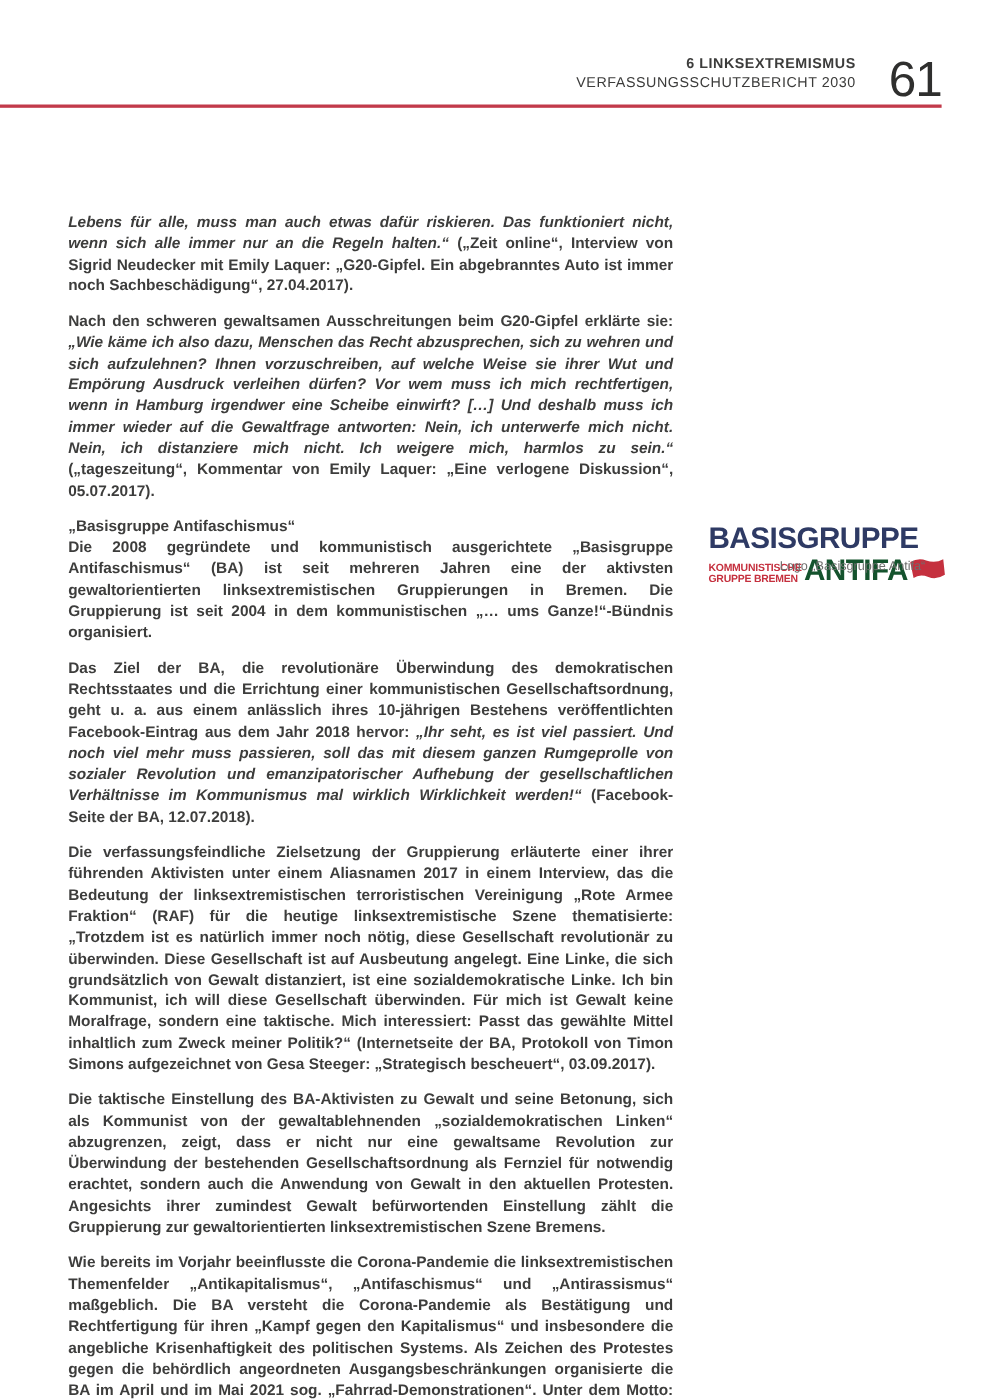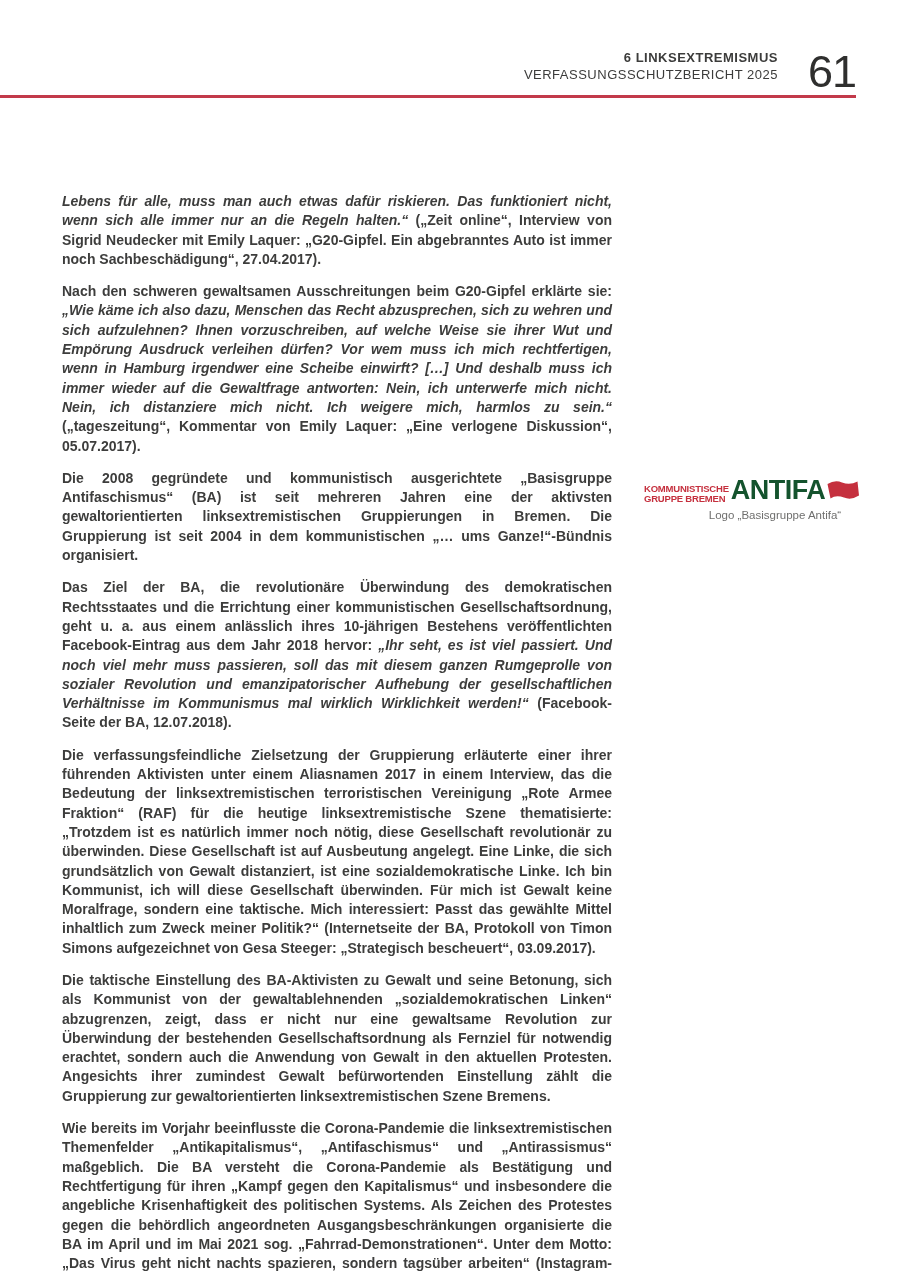--- a/index.html
+++ b/index.html
@@ -60,36 +60,38 @@
     text-align:center;font-size:11.5px;line-height:14px;
   }
 </style>
 </head>
 <body>
 
 <div class="page">
 
   <div class="hdr-text" style="color: rgb(60, 60, 59);">
     <div class="hdr-section">6 LINKSEXTREMISMUS</div>
-    <div class="hdr-report">VERFASSUNGSSCHUTZBERICHT 2025</div>
+    <div class="hdr-report">VERFASSUNGSSCHUTZBERICHT 2030</div>
   </div>
   <div class="hdr-page">61</div>
   <div class="rule" style="background: rgb(194, 58, 74);"></div>
 
   <div class="content" style="color: rgb(61, 61, 60);">
       <p><span class="it">Lebens für alle, muss man auch etwas dafür riskieren. Das funktioniert nicht, wenn sich alle immer nur an die Regeln halten.“</span><span> („Zeit online“, Interview von Sigrid Neudecker mit Emily Laquer: „G20-Gipfel. Ein abgebranntes Auto ist immer noch Sachbeschädigung“, 27.04.2017).</span></p>
       <p><span>Nach den schweren gewaltsamen Ausschreitungen beim G20-Gipfel erklärte sie: </span><span class="it">„Wie käme ich also dazu, Menschen das Recht abzusprechen, sich zu wehren und sich aufzulehnen? Ihnen vorzuschreiben, auf welche Weise sie ihrer Wut und Empörung Ausdruck verleihen dürfen? Vor wem muss ich mich rechtfertigen, wenn in Hamburg irgendwer eine Scheibe einwirft? […] Und deshalb muss ich immer wieder auf die Gewaltfrage antworten: Nein, ich unterwerfe mich nicht. Nein, ich distanziere mich nicht. Ich weigere mich, harmlos zu sein.“</span><span> („tageszeitung“, Kommentar von Emily Laquer: „Eine verlogene Diskussion“, 05.07.2017).</span></p>
+      <p class="heading">„Basisgruppe Antifaschismus“</p>
       <p><span>Die 2008 gegründete und kommunistisch ausgerichtete „Basisgruppe Antifaschismus“ (BA) ist seit mehreren Jahren eine der aktivsten gewaltorientierten linksextremistischen Gruppierungen in Bremen. Die Gruppierung ist seit 2004 in dem kommunistischen „… ums Ganze!“-Bündnis organisiert.</span></p>
       <p><span>Das Ziel der BA, die revolutionäre Überwindung des demokratischen Rechtsstaates und die Errichtung einer kommunistischen Gesellschaftsordnung, geht u. a. aus einem anlässlich ihres 10-jährigen Bestehens veröffentlichten Facebook-Eintrag aus dem Jahr 2018 hervor: </span><span class="it">„Ihr seht, es ist viel passiert. Und noch viel mehr muss passieren, soll das mit diesem ganzen Rumgeprolle von sozialer Revolution und emanzipatorischer Aufhebung der gesellschaftlichen Verhältnisse im Kommunismus mal wirklich Wirklichkeit werden!“</span><span> (Facebook-Seite der BA, 12.07.2018).</span></p>
       <p><span>Die verfassungsfeindliche Zielsetzung der Gruppierung erläuterte einer ihrer führenden Aktivisten unter einem Aliasnamen 2017 in einem Interview, das die Bedeutung der linksextremistischen terroristischen Vereinigung „Rote Armee Fraktion“ (RAF) für die heutige linksextremistische Szene thematisierte: „Trotzdem ist es natürlich immer noch nötig, diese Gesellschaft revolutionär zu überwinden. Diese Gesellschaft ist auf Ausbeutung angelegt. Eine Linke, die sich grundsätzlich von Gewalt distanziert, ist eine sozialdemokratische Linke. Ich bin Kommunist, ich will diese Gesellschaft überwinden. Für mich ist Gewalt keine Moralfrage, sondern eine taktische. Mich interessiert: Passt das gewählte Mittel inhaltlich zum Zweck meiner Politik?“ (Internetseite der BA, Protokoll von Timon Simons aufgezeichnet von Gesa Steeger: „Strategisch bescheuert“, 03.09.2017).</span></p>
       <p><span>Die taktische Einstellung des BA-Aktivisten zu Gewalt und seine Betonung, sich als Kommunist von der gewaltablehnenden „sozialdemokratischen Linken“ abzugrenzen, zeigt, dass er nicht nur eine gewaltsame Revolution zur Überwindung der bestehenden Gesellschaftsordnung als Fernziel für notwendig erachtet, sondern auch die Anwendung von Gewalt in den aktuellen Protesten. Angesichts ihrer zumindest Gewalt befürwortenden Einstellung zählt die Gruppierung zur gewaltorientierten linksextremistischen Szene Bremens.</span></p>
       <p><span>Wie bereits im Vorjahr beeinflusste die Corona-Pandemie die linksextremistischen Themenfelder „Antikapitalismus“, „Antifaschismus“ und „Antirassismus“ maßgeblich. Die BA versteht die Corona-Pandemie als Bestätigung und Rechtfertigung für ihren „Kampf gegen den Kapitalismus“ und insbesondere die angebliche Krisenhaftigkeit des politischen Systems. Als Zeichen des Protestes gegen die behördlich angeordneten Ausgangsbeschränkungen organisierte die BA im April und im Mai 2021 sog. „Fahrrad-Demonstrationen“. Unter dem Motto: „Das Virus geht nicht nachts spazieren, sondern tagsüber arbeiten“ (Instagram-Profil der BA Bremen, 04.05.2021) und</span></p>
     </div>
 
   <div class="logo">
+    <span class="logo-title" style="color: rgb(46, 58, 100);">BASISGRUPPE</span>
     <span class="logo-row2">
       <span class="logo-sub" style="color: rgb(197, 48, 62);">
         <span>KOMMUNISTISCHE</span>
         <span>GRUPPE BREMEN</span>
       </span>
       <span class="logo-word" style="color: #14532d;">ANTIFA</span>
       <span class="flag" style="color: rgb(197, 48, 62);">
         <svg width="34" height="24" viewBox="0 0 34 24" aria-hidden="true">
           <path d="M1.5 5 Q9 0.5 16 3.5 Q24 6.5 31.5 2.5 L33 16.5 Q25 21.5 18 18.5 Q10 15.5 4.5 19.5 Z" fill="currentColor"></path>
         </svg>

